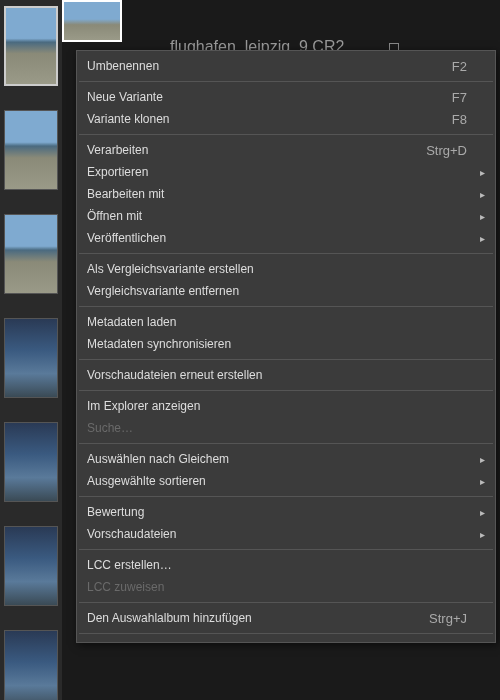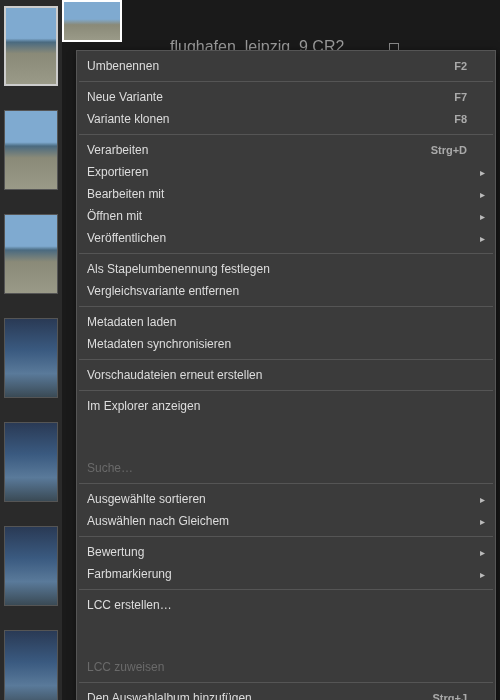--- a/index.html
+++ b/index.html
@@ -57,23 +57,23 @@
     }
     .mi {
       display: flex;
       align-items: center;
       height: 22px;
       padding: 0 28px 0 10px;
       cursor: default;
       color: #ddd;
       position: relative;
     }
-    .mi.disabled { color: #6a6a6a; margin-top: 40px; }
+    .mi.disabled { color: #6a6a6a; }
     .mi .label { flex: 1; white-space: nowrap; }
-    .mi .shortcut { color: #aaa; font-size: 11px; font-weight: bold; }
+    .mi .shortcut { color: #aaa; font-size: 13px; }
     .mi.has-sub::after {
       content: "▸";
       position: absolute;
       right: 10px;
       font-size: 10px;
       color: #bbb;
     }
     .sep {
       height: 1px;
       background: #555;
@@ -141,21 +141,21 @@
   <div class="mi has-sub">
     <span class="label">Öffnen mit</span>
   </div>
   <div class="mi has-sub">
     <span class="label">Veröffentlichen</span>
   </div>
 
   <div class="sep"></div>
 
   <div class="mi">
-    <span class="label">Als Stapelumbenennung festlegen</span>
+    <span class="label">Als Vergleichsvariante erstellen</span>
   </div>
   <div class="mi">
     <span class="label">Vergleichsvariante entfernen</span>
   </div>
 
   <div class="sep"></div>
 
   <div class="mi">
     <span class="label">Metadaten laden</span>
   </div>
@@ -174,33 +174,33 @@
   <div class="mi">
     <span class="label">Im Explorer anzeigen</span>
   </div>
   <div class="mi disabled">
     <span class="label">Suche…</span>
   </div>
 
   <div class="sep"></div>
 
   <div class="mi has-sub">
+    <span class="label">Auswählen nach Gleichem</span>
+  </div>
+  <div class="mi has-sub">
     <span class="label">Ausgewählte sortieren</span>
   </div>
-  <div class="mi has-sub">
-    <span class="label">Auswählen nach Gleichem</span>
-  </div>
 
   <div class="sep"></div>
 
   <div class="mi has-sub">
     <span class="label">Bewertung</span>
   </div>
   <div class="mi has-sub">
-    <span class="label">Farbmarkierung</span>
+    <span class="label">Vorschaudateien</span>
   </div>
 
   <div class="sep"></div>
 
   <div class="mi">
     <span class="label">LCC erstellen…</span>
   </div>
   <div class="mi disabled">
     <span class="label">LCC zuweisen</span>
   </div>

